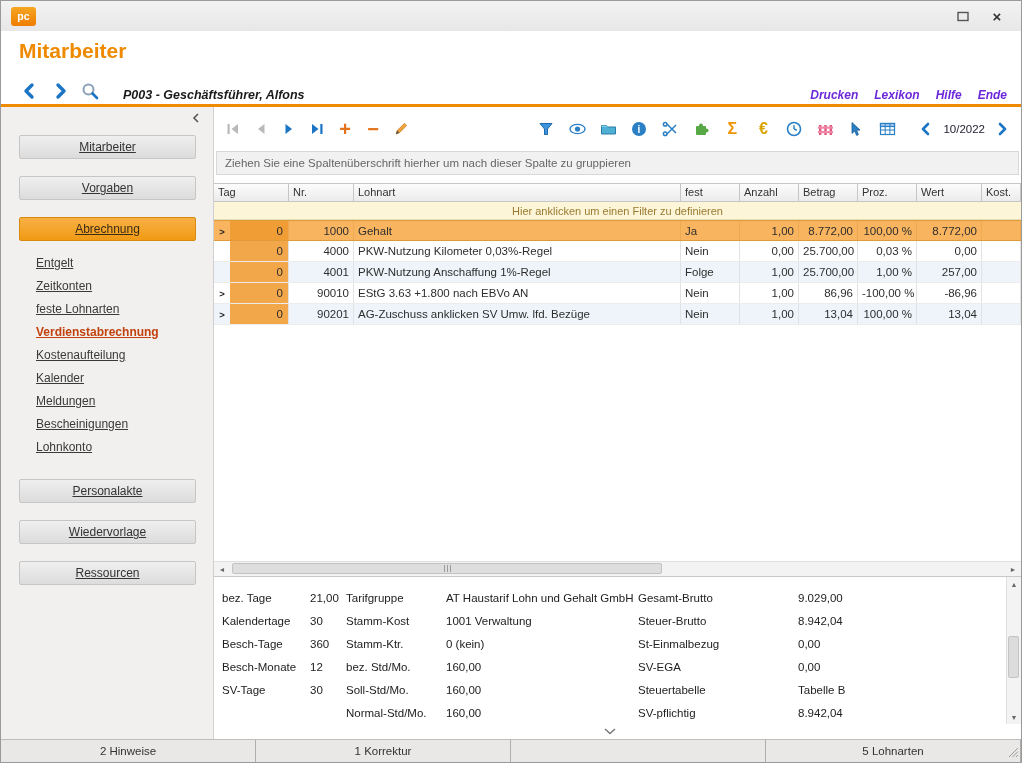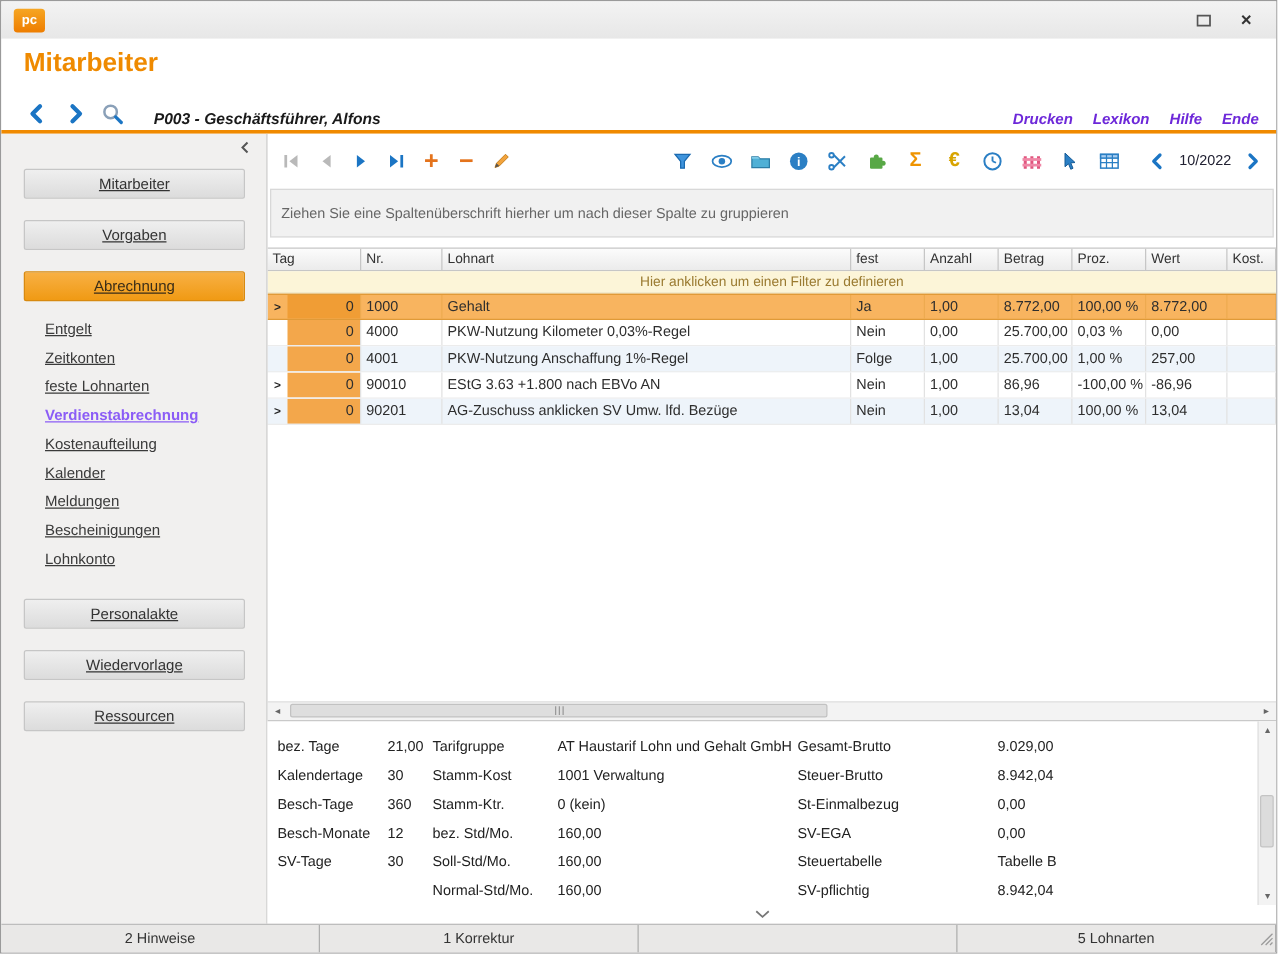--- a/index.html
+++ b/index.html
@@ -28,56 +28,56 @@
   .body { flex:1; display:flex; min-height:0; }
 
   
   .sidebar { width:213px; flex:0 0 213px; background:#f1f0ef; border-right:1px solid #cfcfcf; position:relative; padding-top:28px; }
   .side-collapse { position:absolute; top:5px; right:12px; cursor:pointer; }
   .side-btn { margin:0 17px 17px 18px; height:24px; line-height:22px; text-align:center; background:linear-gradient(#efefef,#dcdcdc); border:1px solid #c6c6c6; border-radius:2px; color:#333; font-size:12px; cursor:pointer; }
   .side-btn span { text-decoration:underline; }
   .side-btn.active { background:linear-gradient(#f8b044,#f09a14); border-color:#d88a10; color:#3a2d18; }
   .sublist { margin:-6px 0 20px 0; }
   .side-item { height:23px; line-height:23px; padding-left:35px; font-size:12px; color:#3a3a3a; text-decoration:underline; cursor:pointer; white-space:nowrap; }
-  .side-item.active { font-weight:bold; color:#8b5cf6; }
+  .side-item.active { font-weight:bold; color:#c2410c; }
 
   
   .main { flex:1; display:flex; flex-direction:column; background:#fff; min-width:0; }
   .toolbar { height:44px; flex:0 0 44px; display:flex; align-items:center; padding:0 8px; }
   .tgroup { display:flex; align-items:center; gap:6px; }
   .tgroup.right { margin-left:auto; gap:9px; }
   .tbtn { width:22px; height:22px; display:flex; align-items:center; justify-content:center; cursor:pointer; }
   .pm { font-size:20px; font-weight:bold; color:#e4731c; line-height:1; }
   .glyph-sigma { font-size:16px; font-weight:bold; color:#ef9400; }
   .glyph-euro { font-size:16px; font-weight:bold; color:#d8a400; }
   .period { display:flex; align-items:center; gap:6px; margin-left:8px; }
   .period-label { font-size:11.5px; color:#223; }
 
-  .group-hint { margin:0 2px 8px 2px; height:39px; background:#f1f1f1; border:1px solid #d8d8d8; display:flex; align-items:center; padding-left:8px; color:#666; font-size:11.5px; }
+  .group-hint { margin:0 2px 8px 2px; height:24px; background:#f1f1f1; border:1px solid #d8d8d8; display:flex; align-items:center; padding-left:8px; color:#666; font-size:11.5px; }
 
   
   .grid { display:flex; flex-direction:column; flex:1; min-height:0; }
   .hrow { display:flex; height:19px; flex:0 0 19px; background:linear-gradient(#fcfcfc,#ebebeb); border-top:1px solid #c6c6c6; border-bottom:1px solid #c6c6c6; }
   .hcell { font-size:11px; color:#333; padding:0 4px; border-right:1px solid #c6c6c6; line-height:17px; overflow:hidden; white-space:nowrap; cursor:pointer; }
   .c0 { width:75px; flex:0 0 75px; }
   .c1 { width:65px; flex:0 0 65px; }
   .c2 { width:327px; flex:0 0 327px; }
   .c3 { width:59px; flex:0 0 59px; }
   .c4 { width:59px; flex:0 0 59px; }
   .c5 { width:59px; flex:0 0 59px; }
   .c6 { width:59px; flex:0 0 59px; }
   .c7 { width:65px; flex:0 0 65px; }
   .c8 { flex:1; min-width:0; }
   .frow { height:18px; flex:0 0 18px; background:#fcf5d8; border-bottom:1px solid #e6ddbb; text-align:center; font-size:11px; line-height:18px; color:#9a7a30; cursor:pointer; }
   .trow { display:flex; height:21px; flex:0 0 21px; font-size:11.5px; color:#2e2e2e; border-bottom:1px solid #ececec; background:#fff; cursor:pointer; }
   .trow.alt { background:#eef4fa; }
   .trow.sel { background:#f8b45f; border-top:1px solid #e09a38; border-bottom:1px solid #e09a38; }
   .cell { padding:0 4px; line-height:21px; border-right:1px solid #e2e2e2; overflow:hidden; white-space:nowrap; }
   .trow.sel .cell { border-right-color:#edaa50; }
-  .num { }
+  .num { text-align:right; }
   .cell.c0 { padding:0; display:flex; }
   .exp { width:16px; flex:0 0 16px; text-align:center; line-height:21px; font-size:9.5px; font-weight:bold; color:#222; cursor:pointer; }
   .tagval { flex:1; background:#f3a74b; text-align:right; padding-right:5px; line-height:21px; }
   .trow.sel .tagval { background:#f09d35; }
   .grid-empty { flex:1; background:#fff; }
 
   
   .hscroll { height:15px; flex:0 0 15px; background:#f3f3f3; border-top:1px solid #e0e0e0; display:flex; align-items:stretch; font-size:7px; color:#666; }
   .harrow { width:16px; flex:0 0 16px; display:flex; align-items:center; justify-content:center; cursor:pointer; }
   .htrack { flex:1; position:relative; }

